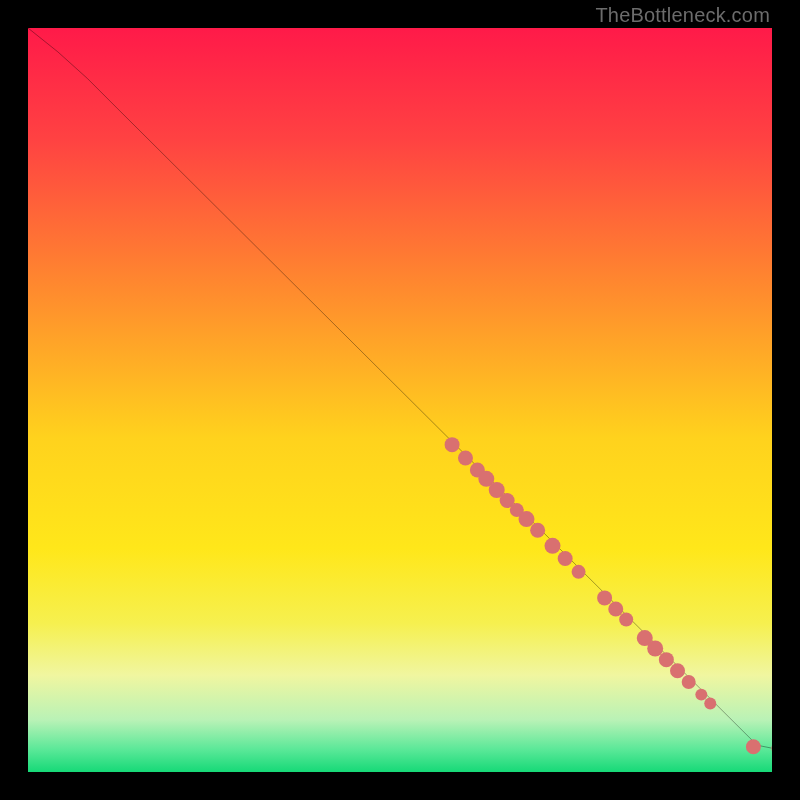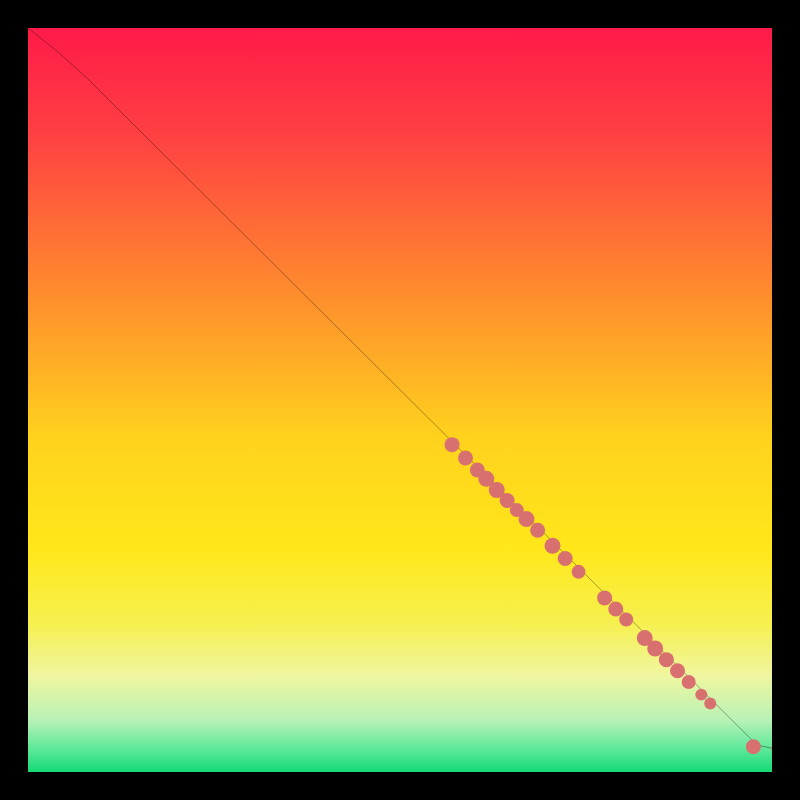--- a/index.html
+++ b/index.html
@@ -39,20 +39,21 @@
     font-size: 20px;
     font-weight: 400;
     letter-spacing: 0.2px;
   }
 </style>
 </head>
 <body>
 
 <div class="stage">
 
+  <div class="watermark">TheBottleneck.com</div>
 
   <div class="plot-area">
     <svg class="gradient" viewBox="0 0 100 100" preserveAspectRatio="none">
       <defs>
         <linearGradient id="bg" x1="0" y1="0" x2="0" y2="1">
             <stop offset="0%" stop-color="#ff1a49"></stop>
             <stop offset="15%" stop-color="#ff4242"></stop>
             <stop offset="35%" stop-color="#ff8a2e"></stop>
             <stop offset="55%" stop-color="#ffd21d"></stop>
             <stop offset="70%" stop-color="#ffe71a"></stop>

